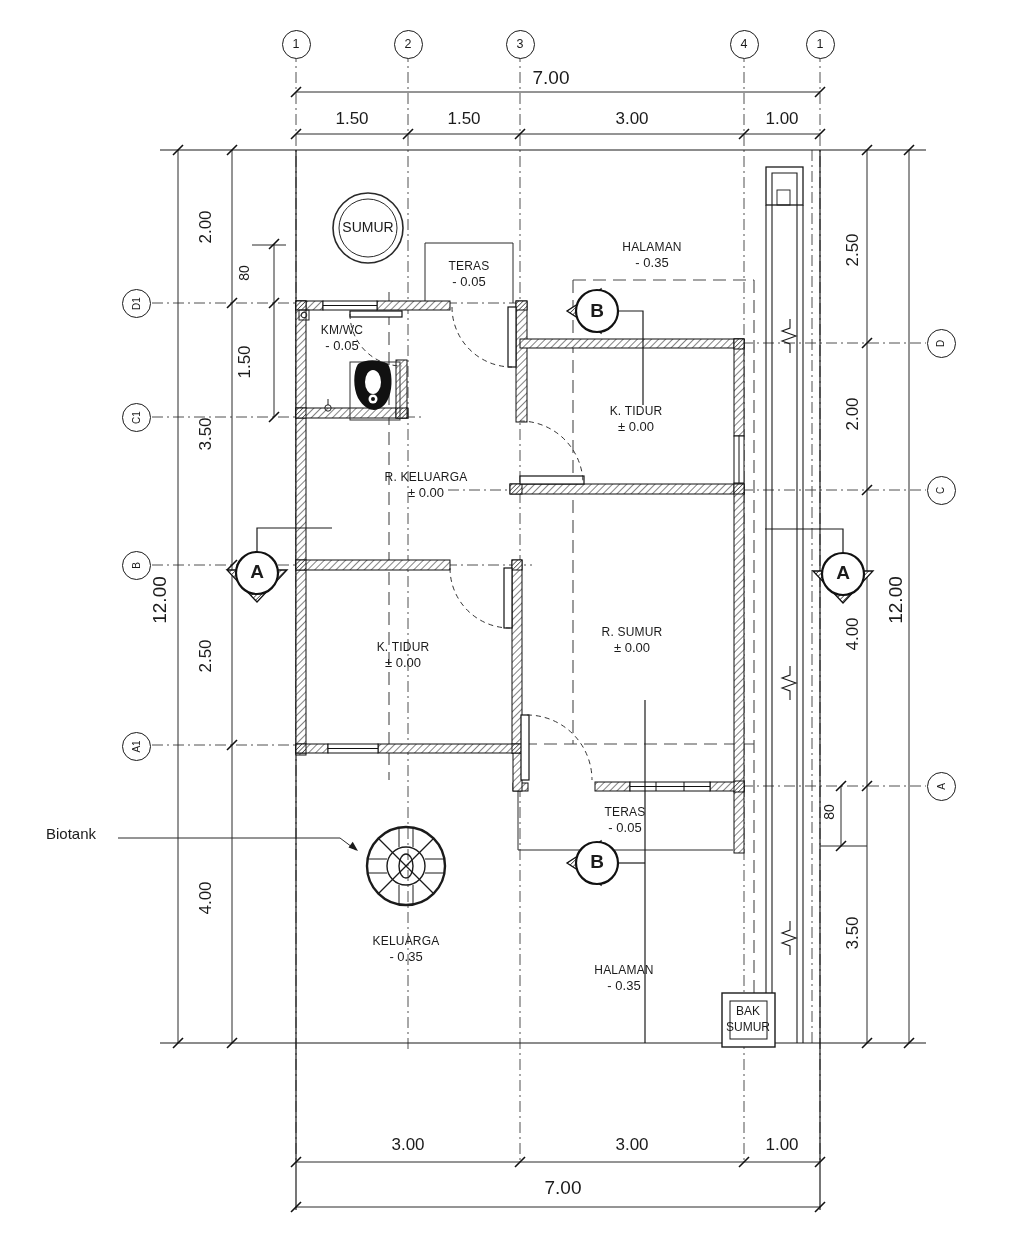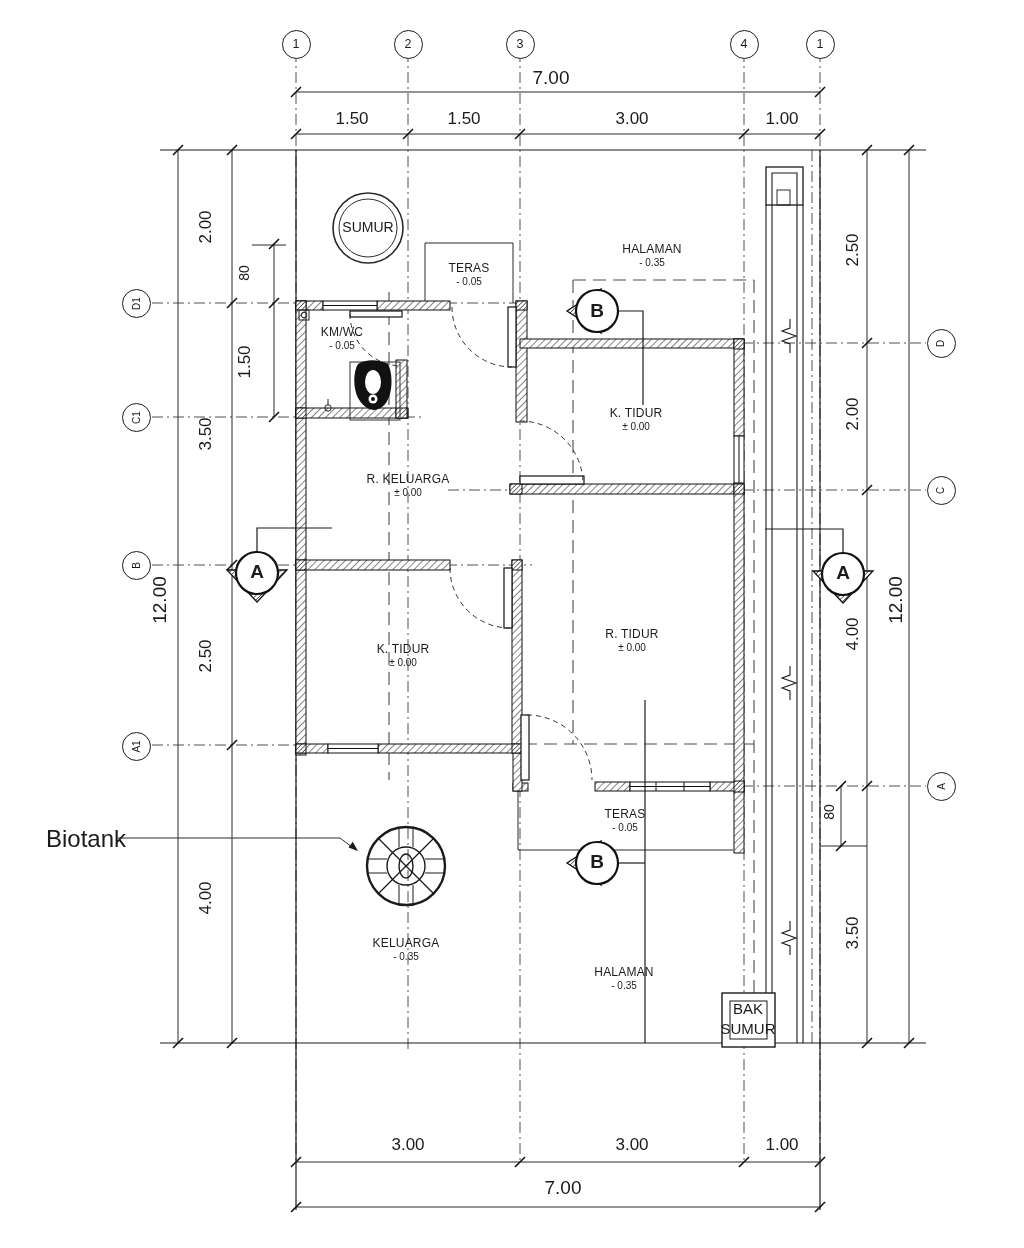--- a/index.html
+++ b/index.html
@@ -5,29 +5,29 @@
   html,body{margin:0;padding:0;background:#fff}
   #canvas{position:relative;width:1024px;height:1248px;background:#fff;overflow:hidden;
           font-family:"Liberation Sans",sans-serif;color:#1b1b1b}
   #plan-svg{position:absolute;left:0;top:0}
   .t{position:absolute;transform:translate(-50%,-50%);white-space:nowrap;line-height:1.25;text-align:center}
   .rot{transform:translate(-50%,-50%) rotate(-90deg)}
   .dim{font-size:17px}
   .dim-lg{font-size:19px}
   .dim-sm{font-size:14px}
   .room .nm{font-size:12px;letter-spacing:.2px}
-  .room .lv{font-size:10px}
+  .room .lv{font-size:13px}
   .tiny{font-size:14px}
   .bubble{position:absolute;width:27px;height:27px;margin:-14.5px 0 0 -14.5px;border:1.5px solid #1b1b1b;
           border-radius:50%;background:#fff;display:flex;align-items:center;justify-content:center;font-size:12.5px}
   .bubble.sm{font-size:10px}
   .bubble.vert span{transform:rotate(-90deg);display:block}
   .sect{position:absolute;transform:translate(-50%,-50%);font-weight:bold;font-size:19px}
-  .biglabel{position:absolute;font-size:24px}
-  .bak{font-size:15px;line-height:1.35}
+  .biglabel{position:absolute;font-size:15px}
+  .bak{font-size:12px;line-height:1.35}
 </style>
 </head>
 <body>
 
 <div id="canvas">
 
 <svg id="plan-svg" width="1024" height="1248">
   <defs>
     <pattern id="hatch" width="5" height="5" patternUnits="userSpaceOnUse" patternTransform="rotate(45)">
       <rect width="5" height="5" fill="#ffffff"></rect>
@@ -347,26 +347,26 @@
       <div class="lv">- 0.35</div>
     </div>
 <div class="t room" style="left:342px;top:339px">
   <div class="nm">KM/WC</div>
       <div class="lv">- 0.05</div>
     </div>
 <div class="t room" style="left:636px;top:420px">
   <div class="nm">K. TIDUR</div>
       <div class="lv">± 0.00</div>
     </div>
-<div class="t room" style="left:408px;top:486px">
+<div class="t room" style="left:426px;top:486px">
   <div class="nm">R. KELUARGA</div>
       <div class="lv">± 0.00</div>
     </div>
 <div class="t room" style="left:632px;top:641px">
-  <div class="nm">R. TIDUR</div>
+  <div class="nm">R. SUMUR</div>
       <div class="lv">± 0.00</div>
     </div>
 <div class="t room" style="left:403px;top:656px">
   <div class="nm">K. TIDUR</div>
       <div class="lv">± 0.00</div>
     </div>
 <div class="t room" style="left:625px;top:821px">
   <div class="nm">TERAS</div>
       <div class="lv">- 0.05</div>
     </div>

